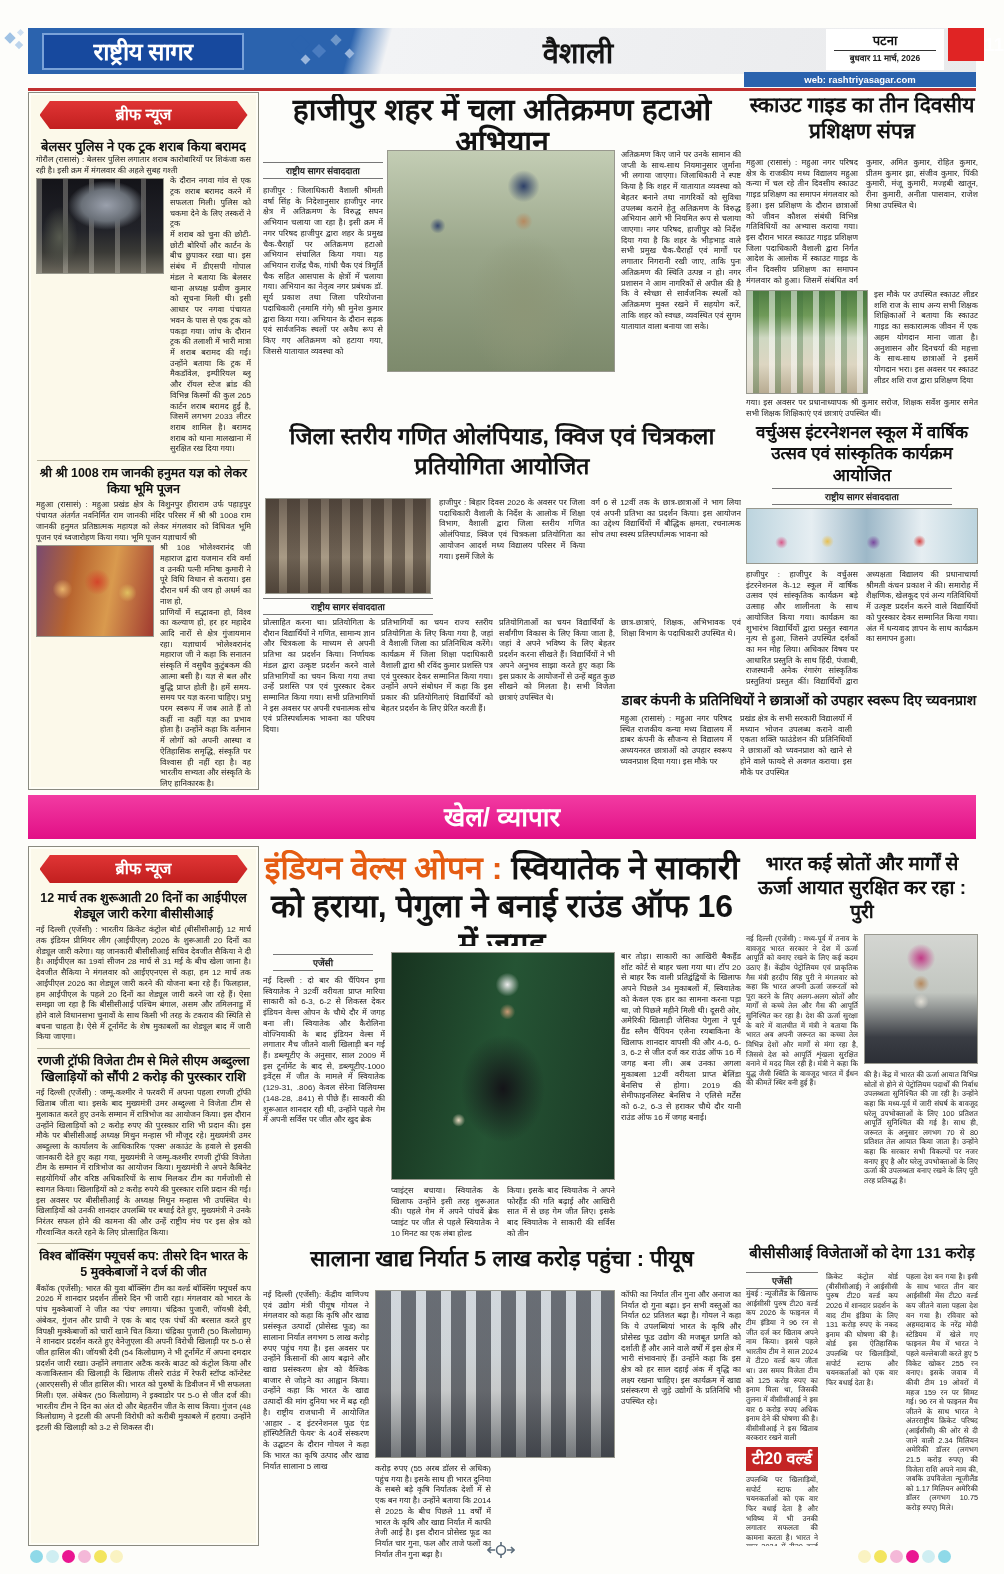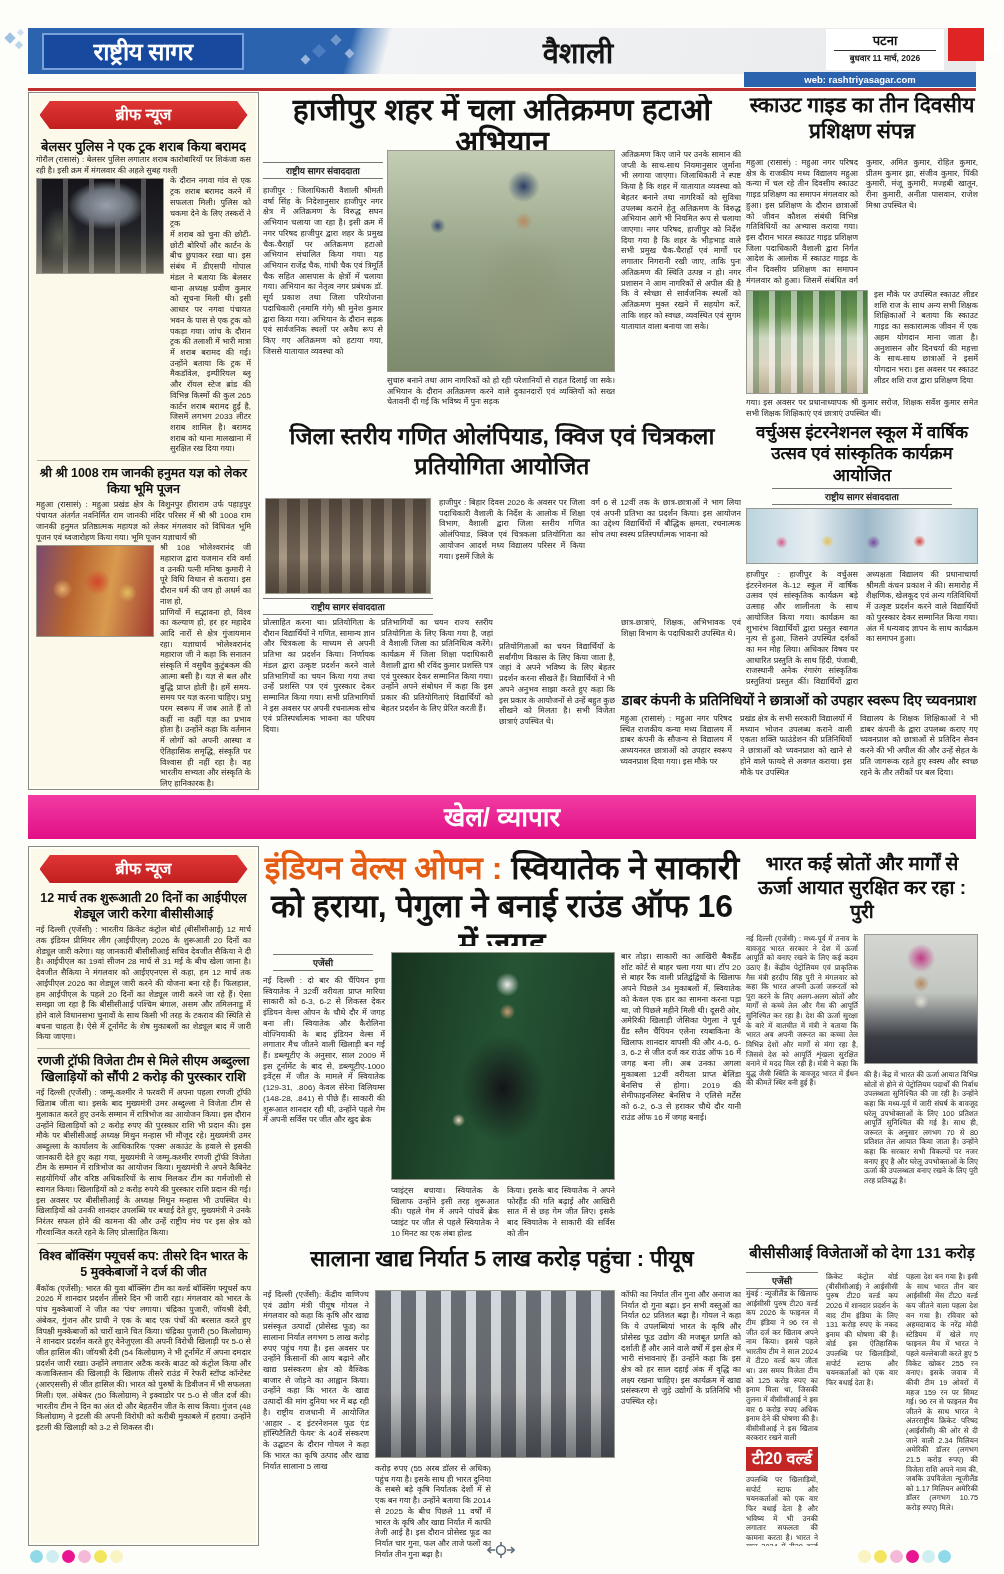--- a/index.html
+++ b/index.html
@@ -150,33 +150,32 @@
       <p class="bt">प्राणियों में सद्भावना हो, विश्व का कल्याण हो, हर हर महादेव आदि नारों से क्षेत्र गुंजायमान रहा। यज्ञाचार्य भोलेश्वरानंद महाराज जी ने कहा कि सनातन संस्कृति में वसुधैव कुटुंबकम की आत्मा बसी है। यज्ञ से बल और बुद्धि प्राप्त होती है। हमें समय-समय पर यज्ञ करना चाहिए। प्रभु परम स्वरूप में जब आते हैं तो कहीं ना कहीं यज्ञ का प्रभाव होता है। उन्होंने कहा कि वर्तमान में लोगों को अपनी आस्था व ऐतिहासिक समृद्धि, संस्कृति पर विश्वास ही नहीं रहा है। वह भारतीय सभ्यता और संस्कृति के लिए हानिकारक है।</p>
     </div>
 
   </aside>
 
   <section class="abs" style="left:263px;top:94px;width:478px;height:326px;">
     <h1 class="abs hl" style="left:0;top:0;width:478px;height:60px;font-size:30px;text-align:center;line-height:1.05;">हाजीपुर शहर में चला अतिक्रमण हटाओ अभियान</h1>
     <div class="abs byline" style="left:0;top:68px;width:120px;">राष्ट्रीय सागर संवाददाता</div>
     <div class="abs bt" style="left:0;top:92px;width:120px;height:234px;">हाजीपुर : जिलाधिकारी वैशाली श्रीमती वर्षा सिंह के निदेशानुसार हाजीपुर नगर क्षेत्र में अतिक्रमण के विरुद्ध सघन अभियान चलाया जा रहा है। इसी क्रम में नगर परिषद हाजीपुर द्वारा शहर के प्रमुख चैक-चैराहों पर अतिक्रमण हटाओ अभियान संचालित किया गया। यह अभियान राजेंद्र चैक, गांधी चैक एवं त्रिमूर्ति चैक सहित आसपास के क्षेत्रों में चलाया गया। अभियान का नेतृत्व नगर प्रबंधक डॉ. सूर्य प्रकाश तथा जिला परियोजना पदाधिकारी (नमामि गंगे) श्री मुनेश कुमार द्वारा किया गया। अभियान के दौरान सड़क एवं सार्वजनिक स्थलों पर अवैध रूप से किए गए अतिक्रमण को हटाया गया, जिससे यातायात व्यवस्था को</div>
     <div class="abs photo ph-police" style="left:124px;top:56px;width:228px;height:222px;"></div>
-    <div class="abs bt" style="left:124px;top:282px;width:228px;height:44px;">सुचारु बनाने तथा आम नागरिकों को हो रही परेशानियों से राहत दिलाई जा सके। अभियान के दौरान अतिक्रमण करने वाले दुकानदारों एवं व्यक्तियों को सख्त चेतावनी दी गई कि भविष्य में पुनः सड़क</div>
     <div class="abs bt" style="left:358px;top:56px;width:120px;height:270px;">अतिक्रमण किए जाने पर उनके सामान की जप्ती के साथ-साथ नियमानुसार जुर्माना भी लगाया जाएगा। जिलाधिकारी ने स्पष्ट किया है कि शहर में यातायात व्यवस्था को बेहतर बनाने तथा नागरिकों को सुविधा उपलब्ध कराने हेतु अतिक्रमण के विरुद्ध अभियान आगे भी नियमित रूप से चलाया जाएगा। नगर परिषद, हाजीपुर को निर्देश दिया गया है कि शहर के भीड़भाड़ वाले सभी प्रमुख चैक-चैराहों एवं मार्गों पर लगातार निगरानी रखी जाए, ताकि पुनः अतिक्रमण की स्थिति उत्पन्न न हो। नगर प्रशासन ने आम नागरिकों से अपील की है कि वे स्वेच्छा से सार्वजनिक स्थलों को अतिक्रमण मुक्त रखने में सहयोग करें, ताकि शहर को स्वच्छ, व्यवस्थित एवं सुगम यातायात वाला बनाया जा सके।</div>
   </section>
 
   <section class="abs" style="left:263px;top:422px;width:478px;height:368px;">
     <h2 class="abs hl" style="left:0;top:0;width:478px;height:70px;font-size:23px;text-align:center;line-height:1.3;">जिला स्तरीय गणित ओलंपियाड, क्विज एवं चित्रकला प्रतियोगिता आयोजित</h2>
     <div class="abs photo ph-group" style="left:2px;top:76px;width:166px;height:96px;"></div>
     <div class="abs byline" style="left:0;top:176px;width:170px;">राष्ट्रीय सागर संवाददाता</div>
     <div class="abs bt" style="left:176px;top:76px;width:146px;height:116px;">हाजीपुर : बिहार दिवस 2026 के अवसर पर जिला पदाधिकारी वैशाली के निर्देश के आलोक में शिक्षा विभाग, वैशाली द्वारा जिला स्तरीय गणित ओलंपियाड, क्विज एवं चित्रकला प्रतियोगिता का आयोजन आदर्श मध्य विद्यालय परिसर में किया गया। इसमें जिले के</div>
     <div class="abs bt" style="left:328px;top:76px;width:150px;height:116px;">वर्ग 6 से 12वीं तक के छात्र-छात्राओं ने भाग लिया एवं अपनी प्रतिभा का प्रदर्शन किया। इस आयोजन का उद्देश्य विद्यार्थियों में बौद्धिक क्षमता, रचनात्मक सोच तथा स्वस्थ प्रतिस्पर्धात्मक भावना को</div>
     <div class="abs bt" style="left:0;top:196px;width:112px;height:172px;">प्रोत्साहित करना था। प्रतियोगिता के दौरान विद्यार्थियों ने गणित, सामान्य ज्ञान और चित्रकला के माध्यम से अपनी प्रतिभा का प्रदर्शन किया। निर्णायक मंडल द्वारा उत्कृष्ट प्रदर्शन करने वाले प्रतिभागियों का चयन किया गया तथा उन्हें प्रशस्ति पत्र एवं पुरस्कार देकर सम्मानित किया गया। सभी प्रतिभागियों ने इस अवसर पर अपनी रचनात्मक सोच एवं प्रतिस्पर्धात्मक भावना का परिचय दिया।</div>
     <div class="abs bt" style="left:118px;top:196px;width:112px;height:172px;">प्रतिभागियों का चयन राज्य स्तरीय प्रतियोगिता के लिए किया गया है, जहां वे वैशाली जिला का प्रतिनिधित्व करेंगे। कार्यक्रम में जिला शिक्षा पदाधिकारी वैशाली द्वारा श्री रविंद कुमार प्रशस्ति पत्र एवं पुरस्कार देकर सम्मानित किया गया। उन्होंने अपने संबोधन में कहा कि इस प्रकार की प्रतियोगिताएं विद्यार्थियों को बेहतर प्रदर्शन के लिए प्रेरित करती हैं।</div>
-    <div class="abs bt" style="left:236px;top:196px;width:116px;height:172px;margin-top:24px;">प्रतियोगिताओं का चयन विद्यार्थियों के सर्वांगीण विकास के लिए किया जाता है, जहां वे अपने भविष्य के लिए बेहतर प्रदर्शन करना सीखते हैं। विद्यार्थियों ने भी अपने अनुभव साझा करते हुए कहा कि इस प्रकार के आयोजनों से उन्हें बहुत कुछ सीखने को मिलता है। सभी विजेता छात्राएं उपस्थित थे।</div>
+    <div class="abs bt" style="left:236px;top:196px;width:116px;height:172px;">प्रतियोगिताओं का चयन विद्यार्थियों के सर्वांगीण विकास के लिए किया जाता है, जहां वे अपने भविष्य के लिए बेहतर प्रदर्शन करना सीखते हैं। विद्यार्थियों ने भी अपने अनुभव साझा करते हुए कहा कि इस प्रकार के आयोजनों से उन्हें बहुत कुछ सीखने को मिलता है। सभी विजेता छात्राएं उपस्थित थे।</div>
     <div class="abs bt" style="left:358px;top:196px;width:120px;height:60px;">छात्र-छात्राएं, शिक्षक, अभिभावक एवं शिक्षा विभाग के पदाधिकारी उपस्थित थे।</div>
   </section>
 
   <section class="abs" style="left:746px;top:92px;width:232px;height:328px;">
     <h2 class="abs hl" style="left:0;top:0;width:232px;height:62px;font-size:21px;text-align:center;line-height:1.25;">स्काउट गाइड का तीन दिवसीय प्रशिक्षण संपन्न</h2>
     <div class="abs bt" style="left:0;top:66px;width:112px;height:128px;">महुआ (रासासं) : महुआ नगर परिषद क्षेत्र के राजकीय मध्य विद्यालय महुआ कन्या में चल रहे तीन दिवसीय स्काउट गाइड प्रशिक्षण का समापन मंगलवार को हुआ। इस प्रशिक्षण के दौरान छात्राओं को जीवन कौशल संबंधी विभिन्न गतिविधियों का अभ्यास कराया गया। इस दौरान भारत स्काउट गाइड प्रशिक्षण जिला पदाधिकारी वैशाली द्वारा निर्गत आदेश के आलोक में स्काउट गाइड के तीन दिवसीय प्रशिक्षण का समापन मंगलवार को हुआ। जिसमें संबंधित वर्ग के छात्र छात्राओं ने भाग लिया।</div>
     <div class="abs bt" style="left:120px;top:66px;width:112px;height:128px;">कुमार, अमित कुमार, रोहित कुमार, प्रीतम कुमार झा, संजीव कुमार, पिंकी कुमारी, मंजू कुमारी, मज्हबी खातून, रीना कुमारी, अनीता पासवान, राजेश मिश्रा उपस्थित थे।</div>
     <div class="abs photo ph-scout" style="left:0;top:198px;width:122px;height:104px;"></div>
     <div class="abs bt" style="left:128px;top:198px;width:104px;height:104px;">इस मौके पर उपस्थित स्काउट लीडर शशि राज के साथ अन्य सभी शिक्षक शिक्षिकाओं ने बताया कि स्काउट गाइड का सकारात्मक जीवन में एक अहम योगदान माना जाता है। अनुशासन और दिनचर्या की महत्ता के साथ-साथ छात्राओं ने इसमें योगदान भरा। इस अवसर पर स्काउट लीडर शशि राज द्वारा प्रशिक्षण दिया</div>
     <div class="abs bt" style="left:0;top:306px;width:232px;height:22px;">गया। इस अवसर पर प्रधानाध्यापक श्री कुमार सरोज, शिक्षक सर्वेश कुमार समेत सभी शिक्षक शिक्षिकाएं एवं छात्राएं उपस्थित थीं।</div>
@@ -187,21 +186,20 @@
     <div class="abs byline" style="left:26px;top:66px;width:180px;">राष्ट्रीय सागर संवाददाता</div>
     <div class="abs photo ph-strip" style="left:0;top:86px;width:232px;height:56px;"></div>
     <div class="abs bt" style="left:0;top:148px;width:112px;height:116px;">हाजीपुर : हाजीपुर के वर्चुअस इंटरनेशनल के-12 स्कूल में वार्षिक उत्सव एवं सांस्कृतिक कार्यक्रम बड़े उत्साह और शालीनता के साथ आयोजित किया गया। कार्यक्रम का शुभारंभ विद्यार्थियों द्वारा प्रस्तुत स्वागत नृत्य से हुआ, जिसने उपस्थित दर्शकों का मन मोह लिया। अधिकार विषय पर आधारित प्रस्तुति के साथ हिंदी, पंजाबी, राजस्थानी अनेक रंगारंग सांस्कृतिक प्रस्तुतियां प्रस्तुत कीं। विद्यार्थियों द्वारा योगाभ्यास के अद्भुत प्रदर्शन ने सभी को मंत्रमुग्ध कर दिया। इस मौके पर समाज की महत्वपूर्ण सदस्य श्रीमती कुसुम प्रकाश एवं श्रीमती सुनीता कुमारी रहीं, जबकि कार्यक्रम की</div>
     <div class="abs bt" style="left:120px;top:148px;width:112px;height:116px;">अध्यक्षता विद्यालय की प्रधानाचार्या श्रीमती कंचन प्रकाश ने की। समारोह में शैक्षणिक, खेलकूद एवं अन्य गतिविधियों में उत्कृष्ट प्रदर्शन करने वाले विद्यार्थियों को पुरस्कार देकर सम्मानित किया गया। अंत में धन्यवाद ज्ञापन के साथ कार्यक्रम का समापन हुआ।</div>
   </section>
 
   <section class="abs" style="left:620px;top:690px;width:358px;height:100px;">
     <h3 class="abs hl" style="left:0;top:0;width:358px;height:20px;font-size:14px;text-align:center;">डाबर कंपनी के प्रतिनिधियों ने छात्राओं को उपहार स्वरूप दिए च्यवनप्राश</h3>
     <div class="abs bt" style="left:0;top:24px;width:112px;height:74px;">महुआ (रासासं) : महुआ नगर परिषद स्थित राजकीय कन्या मध्य विद्यालय में डाबर कंपनी के सौजन्य से विद्यालय में अध्ययनरत छात्राओं को उपहार स्वरूप च्यवनप्राश दिया गया। इस मौके पर</div>
     <div class="abs bt" style="left:120px;top:24px;width:112px;height:74px;">प्रखंड क्षेत्र के सभी सरकारी विद्यालयों में मध्यान भोजन उपलब्ध कराने वाली एकता शक्ति फाउंडेशन की प्रतिनिधियों ने छात्राओं को च्यवनप्राश को खाने से होने वाले फायदे से अवगत कराया। इस मौके पर उपस्थित</div>
-    <div class="abs bt" style="left:240px;top:24px;width:118px;height:74px;">विद्यालय के शिक्षक शिक्षिकाओं ने भी डाबर कंपनी के द्वारा उपलब्ध कराए गए च्यवनप्राश को छात्राओं से प्रतिदिन सेवन करने की भी अपील की और उन्हें सेहत के प्रति जागरूक रहते हुए स्वस्थ और स्वच्छ रहने के तौर तरीकों पर बल दिया।</div>
   </section>
 
   <div class="abs sports-banner">खेल/ व्यापार</div>
 
   <aside class="abs brief-box" style="left:28px;top:846px;height:700px;">
     <div class="ribbon">ब्रीफ न्यूज</div>
 
     <div class="brief-head">12 मार्च तक शुरूआती 20 दिनों का आईपीएल शेड्यूल जारी करेगा बीसीसीआई</div>
     <p class="bt">नई दिल्ली (एजेंसी) : भारतीय क्रिकेट कंट्रोल बोर्ड (बीसीसीआई) 12 मार्च तक इंडियन प्रीमियर लीग (आईपीएल) 2026 के शुरूआती 20 दिनों का शेड्यूल जारी करेगा। यह जानकारी बीसीसीआई सचिव देवजीत सैकिया ने दी है। आईपीएल का 19वां सीजन 28 मार्च से 31 मई के बीच खेला जाना है। देवजीत सैकिया ने मंगलवार को आईएएनएस से कहा, हम 12 मार्च तक आईपीएल 2026 का शेड्यूल जारी करने की योजना बना रहे हैं। फिलहाल, हम आईपीएल के पहले 20 दिनों का शेड्यूल जारी करने जा रहे हैं। ऐसा समझा जा रहा है कि बीसीसीआई पश्चिम बंगाल, असम और तमिलनाडु में होने वाले विधानसभा चुनावों के साथ किसी भी तरह के टकराव की स्थिति से बचना चाहता है। ऐसे में टूर्नामेंट के शेष मुकाबलों का शेड्यूल बाद में जारी किया जाएगा।</p>
     <div class="brief-sep"></div>

